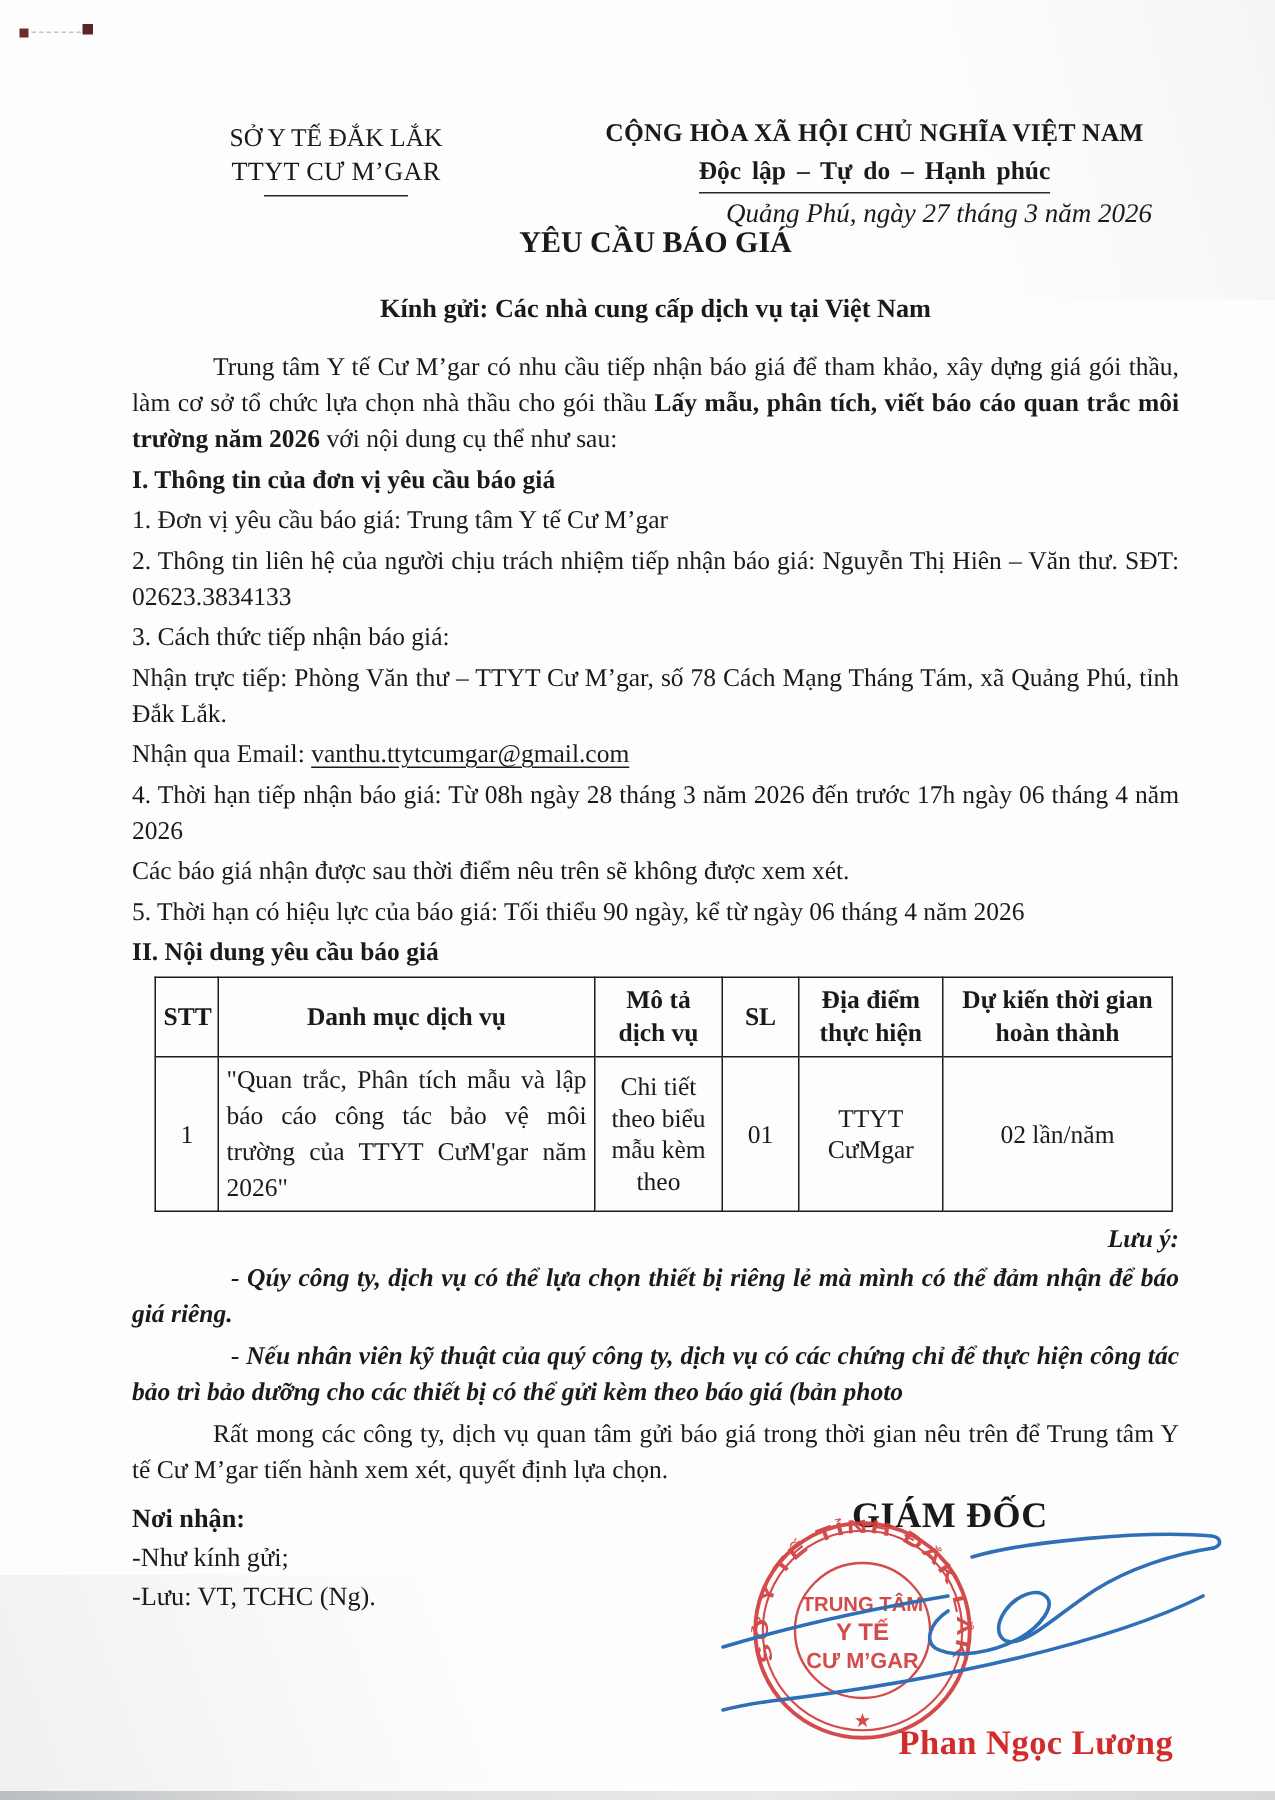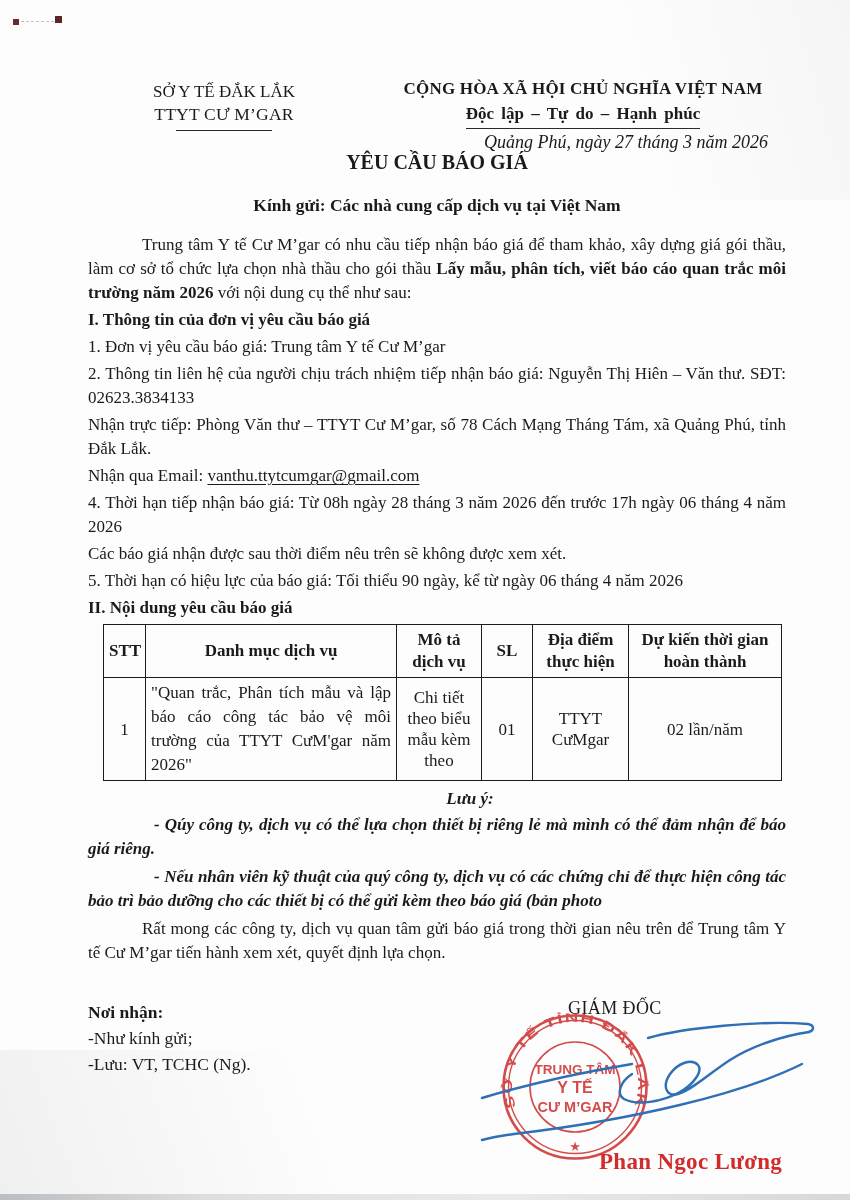--- a/index.html
+++ b/index.html
@@ -44,28 +44,28 @@
   .email-link{text-decoration:underline;text-underline-offset:3px;}
 
   table.quote{border-collapse:collapse;table-layout:fixed;width:678px;margin:4px 0 6px 15px;
     font-size:17px;line-height:21px;}
   table.quote th,table.quote td{border:1.7px solid #1d1d1d;padding:3px 5px;vertical-align:middle;}
   table.quote th{font-weight:bold;text-align:center;height:46px;line-height:22px;}
   table.quote td{height:84px;}
   td.c-center{text-align:center;}
   td.c-service{text-align:justify;padding:4px 8px;line-height:24px;}
 
-  .note-label{font-weight:bold;font-style:italic;text-indent:66px;margin:4px 0 2px;text-align:center;}
+  .note-label{font-weight:bold;font-style:italic;text-indent:66px;margin:4px 0 2px;text-align:right;}
   .note{font-weight:bold;font-style:italic;text-indent:66px;margin:0 0 4px;}
   .regards{text-indent:54px;margin:2px 0 0;}
 
   
   .recipients{position:absolute;left:88px;top:999px;font-size:17.5px;line-height:26px;}
   .recipients .lbl{font-weight:bold;}
-  .signer-title{position:absolute;left:568px;top:998px;font-size:18px;font-weight:normal;letter-spacing:.4px;}
+  .signer-title{position:absolute;left:568px;top:998px;font-size:24px;font-weight:bold;letter-spacing:.4px;}
   .signer-name{position:absolute;left:599px;top:1149px;font-size:23px;font-weight:bold;
     color:#d22b2b;letter-spacing:.3px;}
 
   .stamp-svg{position:absolute;left:499px;top:1011px;width:152px;height:152px;opacity:.92;}
   .stamp-svg text{font-family:"Liberation Sans","DejaVu Sans",sans-serif;font-weight:bold;fill:#d03c3c;}
   .signature-svg{position:absolute;left:452px;top:1002px;width:372px;height:165px;pointer-events:none;}
 </style>
 </head>
 <body>
 
@@ -94,20 +94,21 @@
 
 <div class="doc">
   <div class="title">YÊU CẦU BÁO GIÁ</div>
   <div class="salutation">Kính gửi: Các nhà cung cấp dịch vụ tại Việt Nam</div>
 
   <p class="para"><span>Trung tâm Y tế Cư M’gar có nhu cầu tiếp nhận báo giá để tham khảo, xây dựng giá gói thầu, làm cơ sở tổ chức lựa chọn nhà thầu cho gói thầu </span><b>Lấy mẫu, phân tích, viết báo cáo quan trắc môi trường năm 2026</b><span> với nội dung cụ thể như sau:</span></p>
 
   <div class="sec-heading">I. Thông tin của đơn vị yêu cầu báo giá</div>
   <p class="item">1. Đơn vị yêu cầu báo giá: Trung tâm Y tế Cư M’gar</p>
   <p class="item">2. Thông tin liên hệ của người chịu trách nhiệm tiếp nhận báo giá: Nguyễn Thị Hiên – Văn thư. SĐT: 02623.3834133</p>
+  <p class="item">3. Cách thức tiếp nhận báo giá:</p>
   <p class="item">Nhận trực tiếp: Phòng Văn thư – TTYT Cư M’gar, số 78 Cách Mạng Tháng Tám, xã Quảng Phú, tỉnh Đắk Lắk.</p>
   <p class="item"><span>Nhận qua Email: </span><span class="email-link">vanthu.ttytcumgar@gmail.com</span></p>
   <p class="item">4. Thời hạn tiếp nhận báo giá: Từ 08h ngày 28 tháng 3 năm 2026 đến trước 17h ngày 06 tháng 4 năm 2026</p>
   <p class="item">Các báo giá nhận được sau thời điểm nêu trên sẽ không được xem xét.</p>
   <p class="item">5. Thời hạn có hiệu lực của báo giá: Tối thiểu 90 ngày, kể từ ngày 06 tháng 4 năm 2026</p>
 
   <div class="sec-heading">II. Nội dung yêu cầu báo giá</div>
 
   <table class="quote">
     <colgroup>

